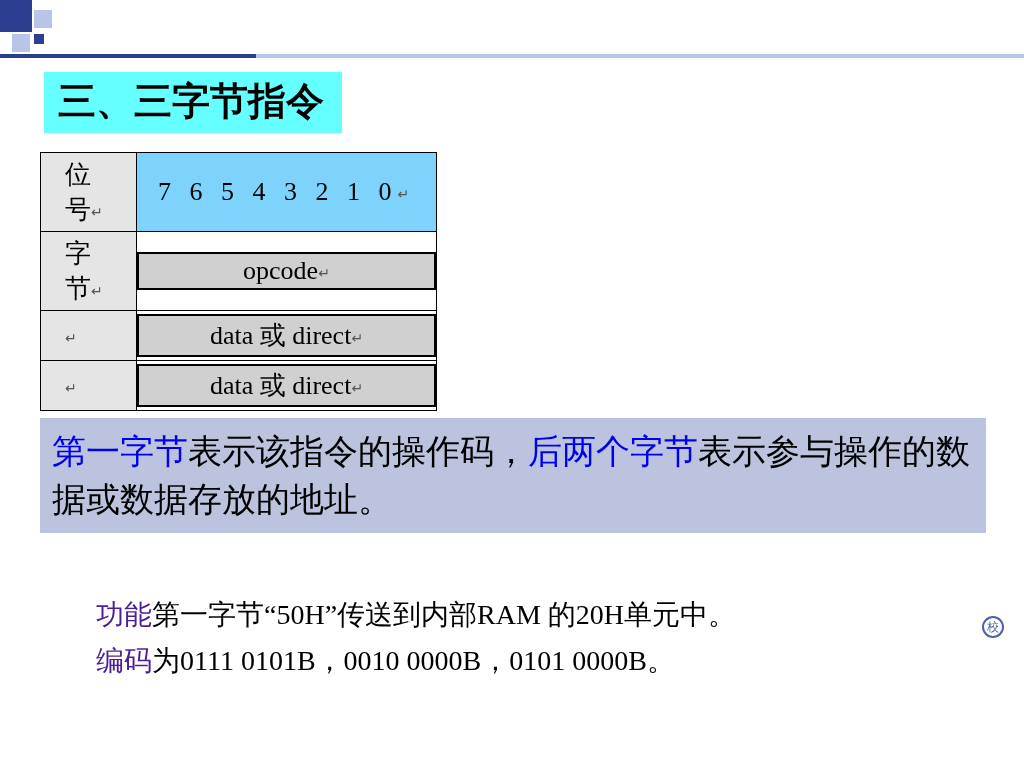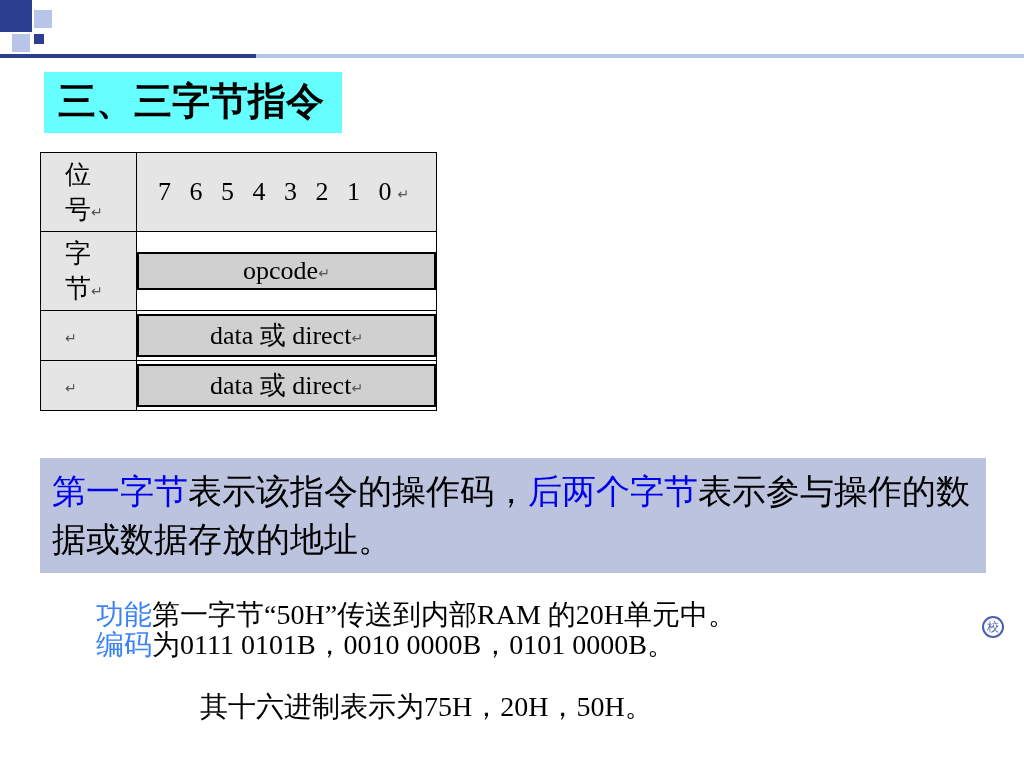--- a/index.html
+++ b/index.html
@@ -9,32 +9,32 @@
   .corner-deco .dark1 { position: absolute; top: 0; left: 0; width: 32px; height: 32px; background: #2c3e8f; }
   .corner-deco .light1 { position: absolute; top: 10px; left: 34px; width: 18px; height: 18px; background: #b8c5e8; }
   .corner-deco .light2 { position: absolute; top: 34px; left: 12px; width: 18px; height: 18px; background: #b8c5e8; }
   .corner-deco .dark2 { position: absolute; top: 34px; left: 34px; width: 10px; height: 10px; background: #2c3e8f; }
   .deco-line { position: absolute; top: 54px; left: 0; width: 1024px; height: 4px; background: linear-gradient(to right, #2c3e8f 0%, #2c3e8f 25%, #b8c5e8 25%, #b8c5e8 100%); }
   .title-box { position: absolute; top: 72px; left: 44px; background: #66ffff; padding: 4px 18px 6px 14px; font-size: 38px; font-weight: bold; color: #000; }
   .table-wrap { position: absolute; top: 152px; left: 40px; }
   .bittable { border-collapse: collapse; }
   .bittable td { font-family: "Times New Roman", "SimSun", serif; font-size: 26px; }
   .bittable .lbl { border: 1px solid #000; padding: 4px 24px; width: 96px; text-align: left; background: #e5e5e5; }
-  .bittable .hdr { border-top: 1px solid #000; border-right: 1px solid #000; border-bottom: 1px solid #000; padding: 4px 8px; width: 300px; text-align: center; letter-spacing: 6px; background: #e5e5e5; }
+  .bittable .hdr { border-top: 1px solid #000; border-right: 1px solid #000; border-bottom: 1px solid #000; padding: 4px 8px; width: 300px; text-align: center; letter-spacing: 6px; background: #7dd3fc; }
   .bittable .boxcell { border-top: 1px solid #000; border-right: 1px solid #000; border-bottom: 1px solid #000; padding: 3px 0; background: #fff; }
   .innerbox { border: 2px solid #000; padding: 2px 6px; text-align: center; background: #d0d0d0; font-family: "Times New Roman", "SimSun", serif; }
   .enter { font-size: 14px; color: #555; vertical-align: middle; }
-  .desc-box { position: absolute; top: 418px; left: 40px; width: 946px; background: #bcc3de; padding: 10px 12px; font-size: 34px; line-height: 1.4; margin-top: 40px; }
+  .desc-box { position: absolute; top: 418px; left: 40px; width: 946px; background: #bcc3de; padding: 10px 12px; font-size: 34px; line-height: 1.4; }
   .desc-box .blue { color: #0000ee; }
   .eg { position: absolute; top: 548px; left: 46px; font-size: 30px; }
   .line2, .line3, .line4 { position: absolute; left: 96px; font-size: 28px; }
   .line2 { top: 596px; }
-  .line3 { top: 626px; }
+  .line3 { top: 642px; }
   .line4 { top: 688px; left: 200px; }
-  .red { color: #3b82f6; }
+  .red { color: #4c1d95; }
   .watermark { position: absolute; bottom: 10px; right: 20px; font-size: 18px; color: #3a4fa6; font-style: italic; font-family: "KaiTi","STKaiti",serif; opacity: 0.9; display: flex; align-items: center; gap: 6px; }
   .watermark .seal { width: 22px; height: 22px; border-radius: 50%; border: 2px solid #3a4fa6; display: inline-flex; align-items: center; justify-content: center; font-size: 12px; font-style: normal; }
 </style>
 </head>
 <body>
 
 <div class="slide">
 
   <div class="corner-deco">
     <div class="dark1"></div>
@@ -78,19 +78,18 @@
   <div class="desc-box">
     <span class="blue">第一字节</span><span>表示该指令的操作码，</span><span class="blue">后两个字节</span><span>表示参与操作的数据或数据存放的地址。</span>
   </div>
 
   <div class="line2">
     <span class="red">功能</span><span>第一字节“50H”传送到内部RAM 的20H单元中。</span>
   </div>
   <div class="line3">
     <span class="red">编码</span><span>为0111 0101B，0010 0000B，0101 0000B。</span>
   </div>
-  <div class="line4">其十六进制表示为75H，20H，50H。</div>
 
   <div class="watermark">
     <span class="seal">校</span>
   </div>
 
 </div>
 
 </body></html>

